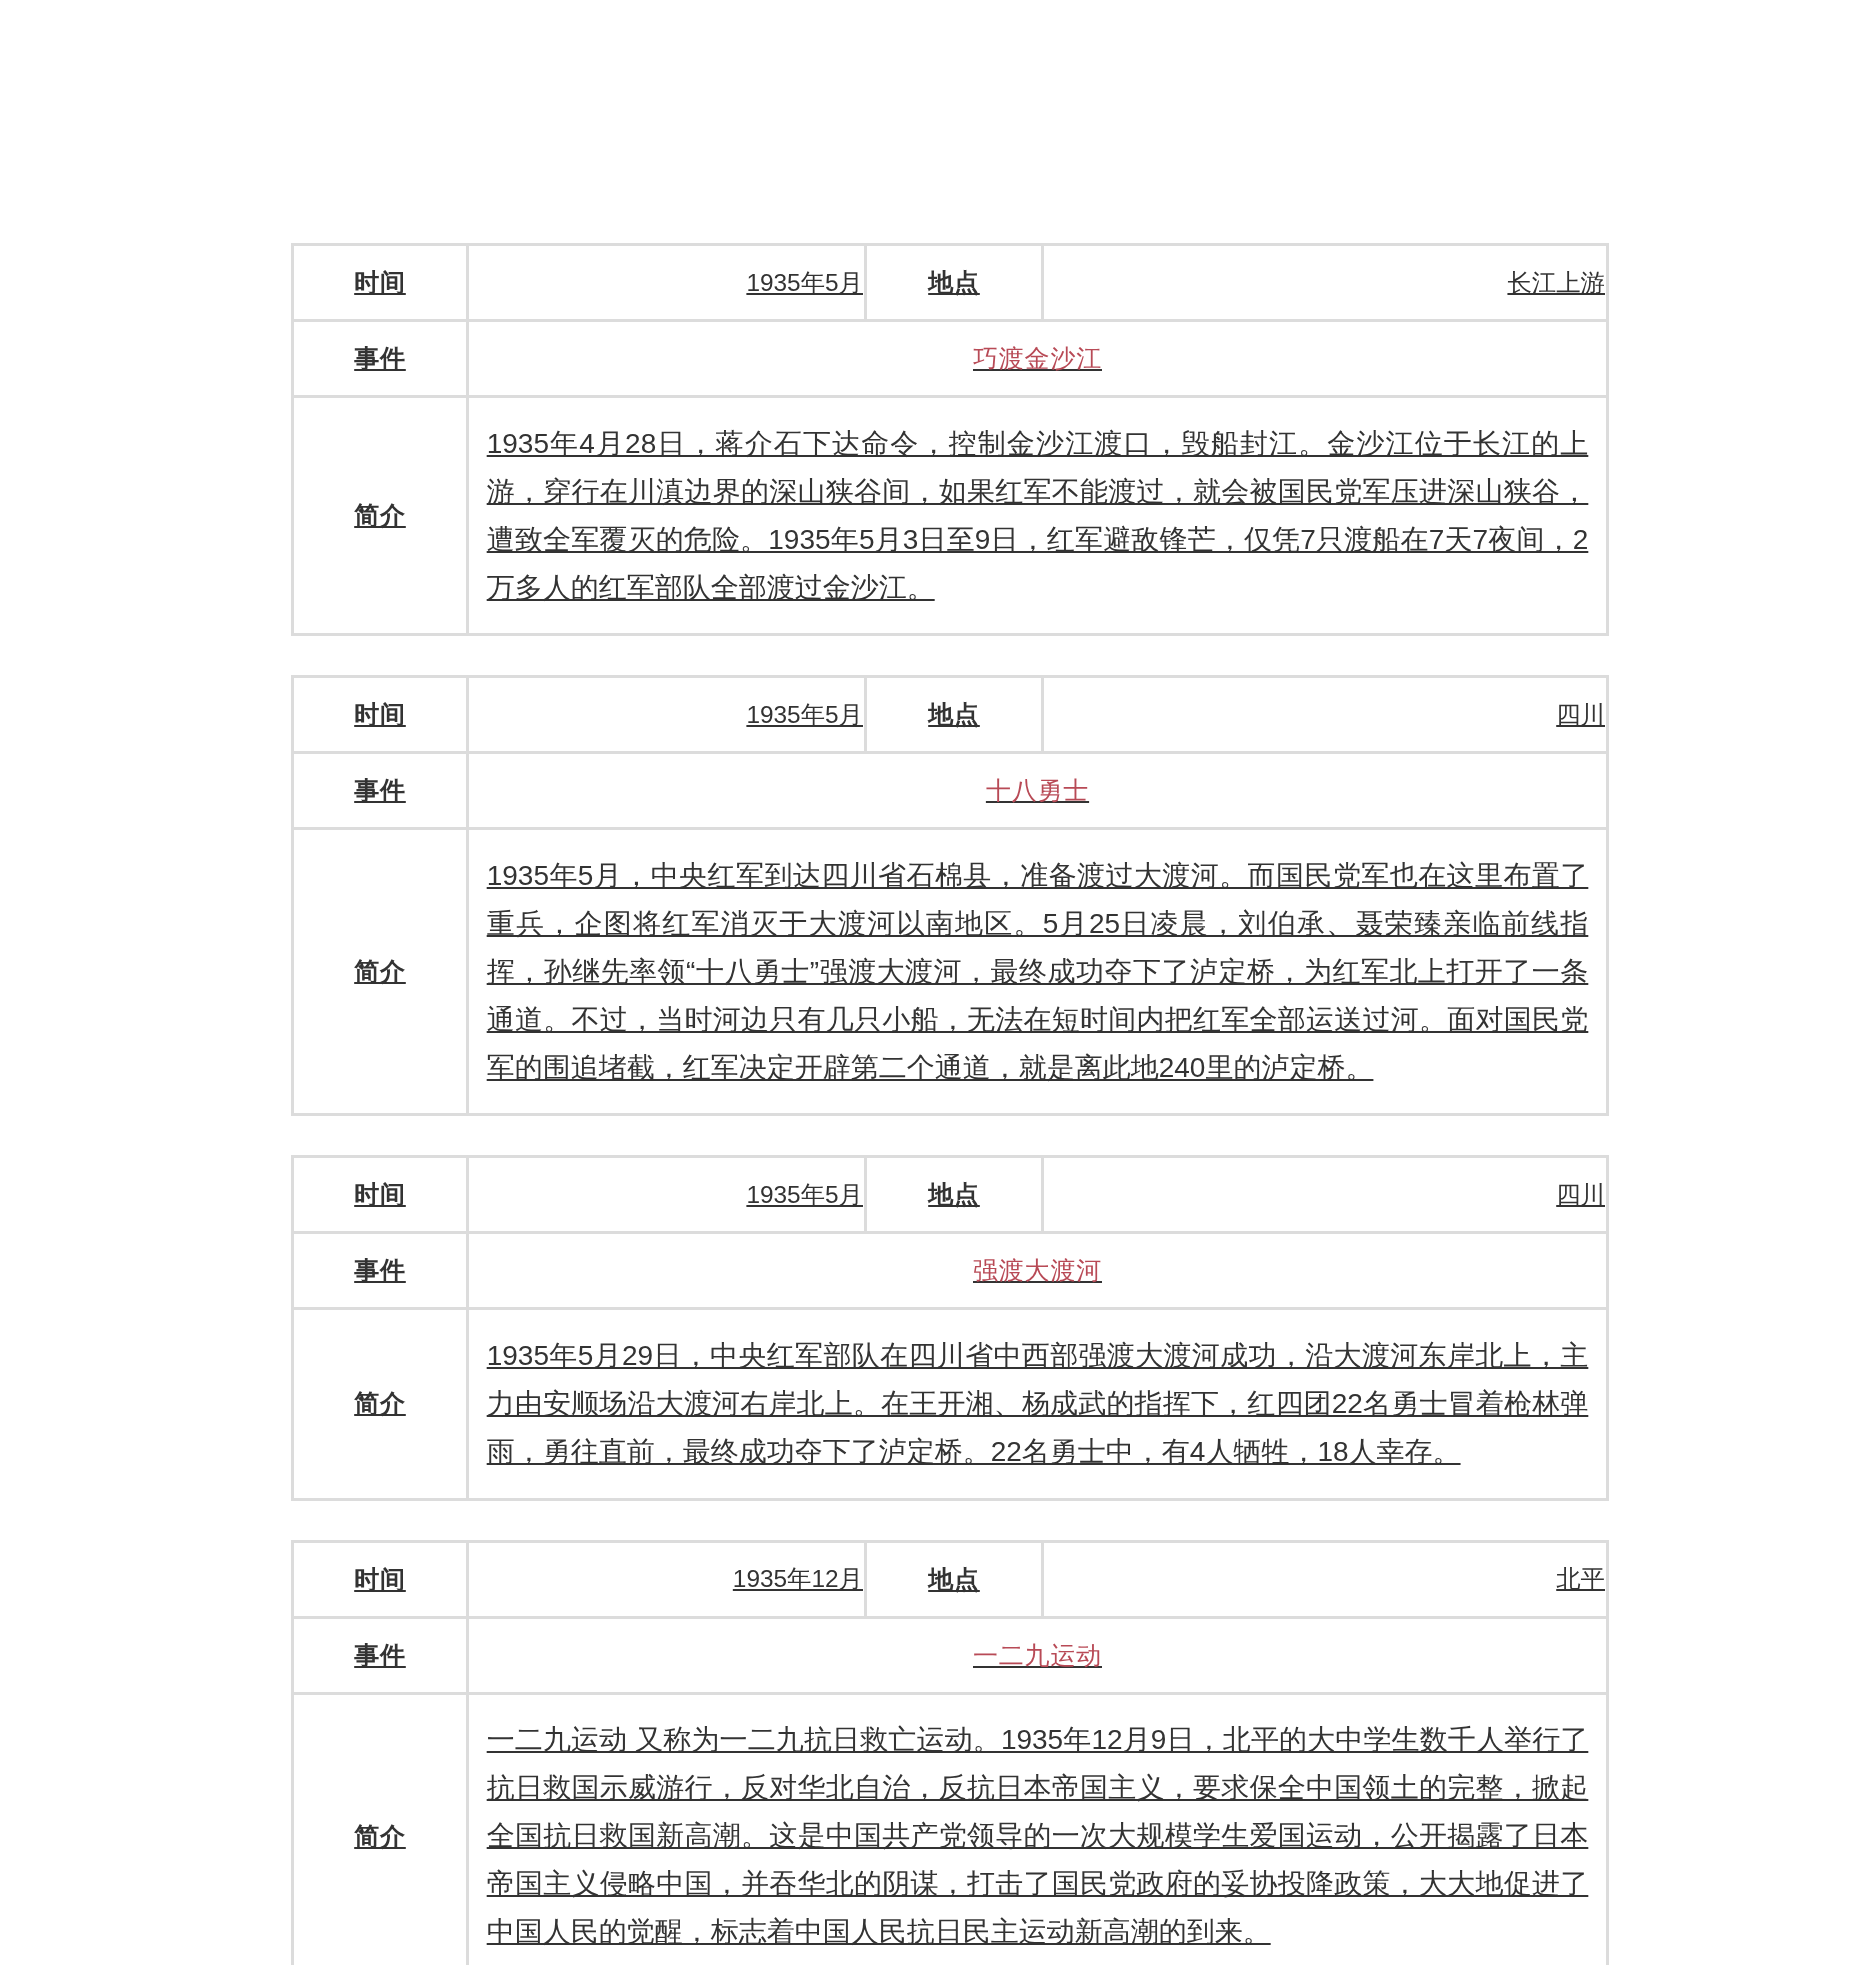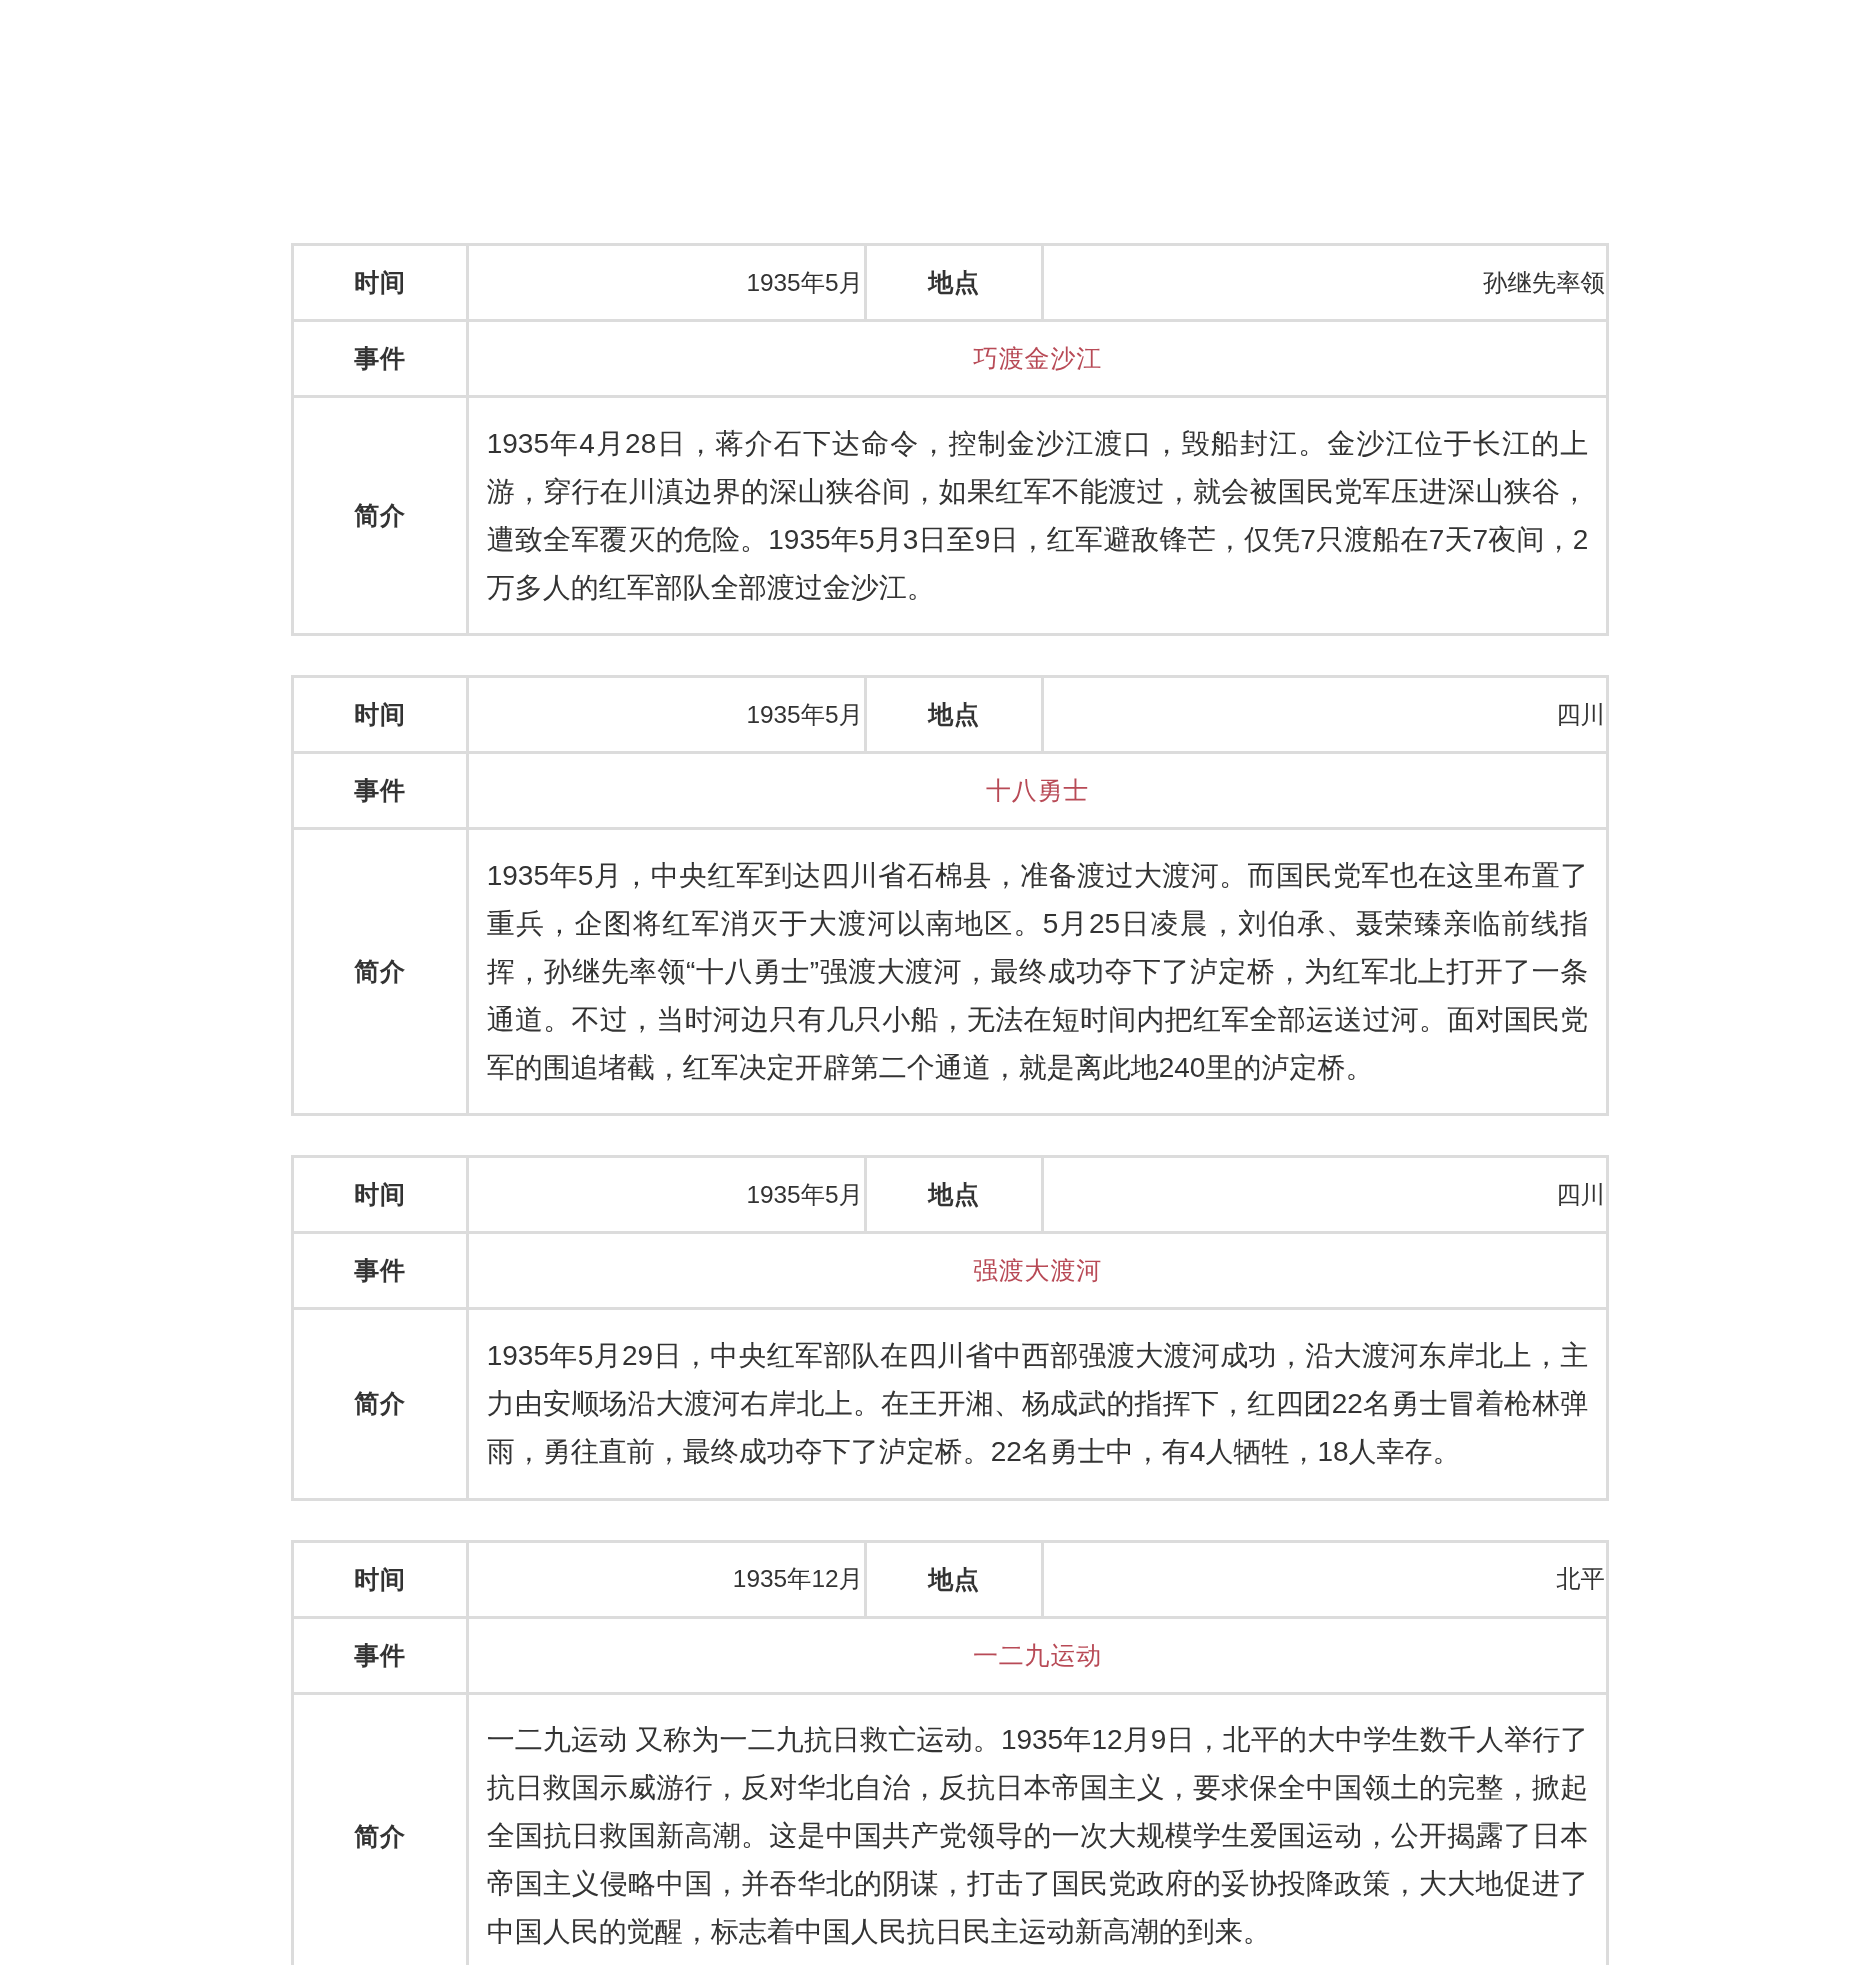--- a/index.html
+++ b/index.html
@@ -15,20 +15,21 @@
     font-family:"Liberation Sans","DejaVu Sans",sans-serif;
     color:var(--text);
   }
   .content{
     position:absolute;left:291px;top:243px;width:1315px;
   }
   table.event-table{
     border-collapse:collapse;table-layout:fixed;
     width:1315px;margin:0 0 39px 0;
     background:#ffffff;
+    text-decoration:underline;
   }
   table.event-table td{
     border:3.1px solid var(--border);
     background:#ffffff;
     overflow:hidden;
   }
   tr.top-row td, tr.event-row td{height:71px;}
   td.label{
     font-weight:bold;font-size:25px;color:var(--text);
     text-align:center;vertical-align:middle;
@@ -60,21 +61,21 @@
         <col style="width:175px">
         <col style="width:398px">
         <col style="width:177px">
         <col style="width:565px">
       </colgroup>
     <tbody>
         <tr class="top-row">
       <td class="label">时间</td>
       <td class="value">1935年5月</td>
       <td class="label">地点</td>
-      <td class="value">孙继先率领</td>
+      <td class="value">长江上游</td>
     </tr>
     <tr class="event-row">
       <td class="label">事件</td>
       <td class="event-value" colspan="3">巧渡金沙江</td>
     </tr>
     <tr class="intro-row">
       <td class="label">简介</td>
       <td class="intro-cell" colspan="3">1935年4月28日，蒋介石下达命令，控制金沙江渡口，毁船封江。金沙江位于长江的上游，穿行在川滇边界的深山狭谷间，如果红军不能渡过，就会被国民党军压进深山狭谷，遭致全军覆灭的危险。1935年5月3日至9日，红军避敌锋芒，仅凭7只渡船在7天7夜间，2万多人的红军部队全部渡过金沙江。</td>
     </tr>
   </tbody>

